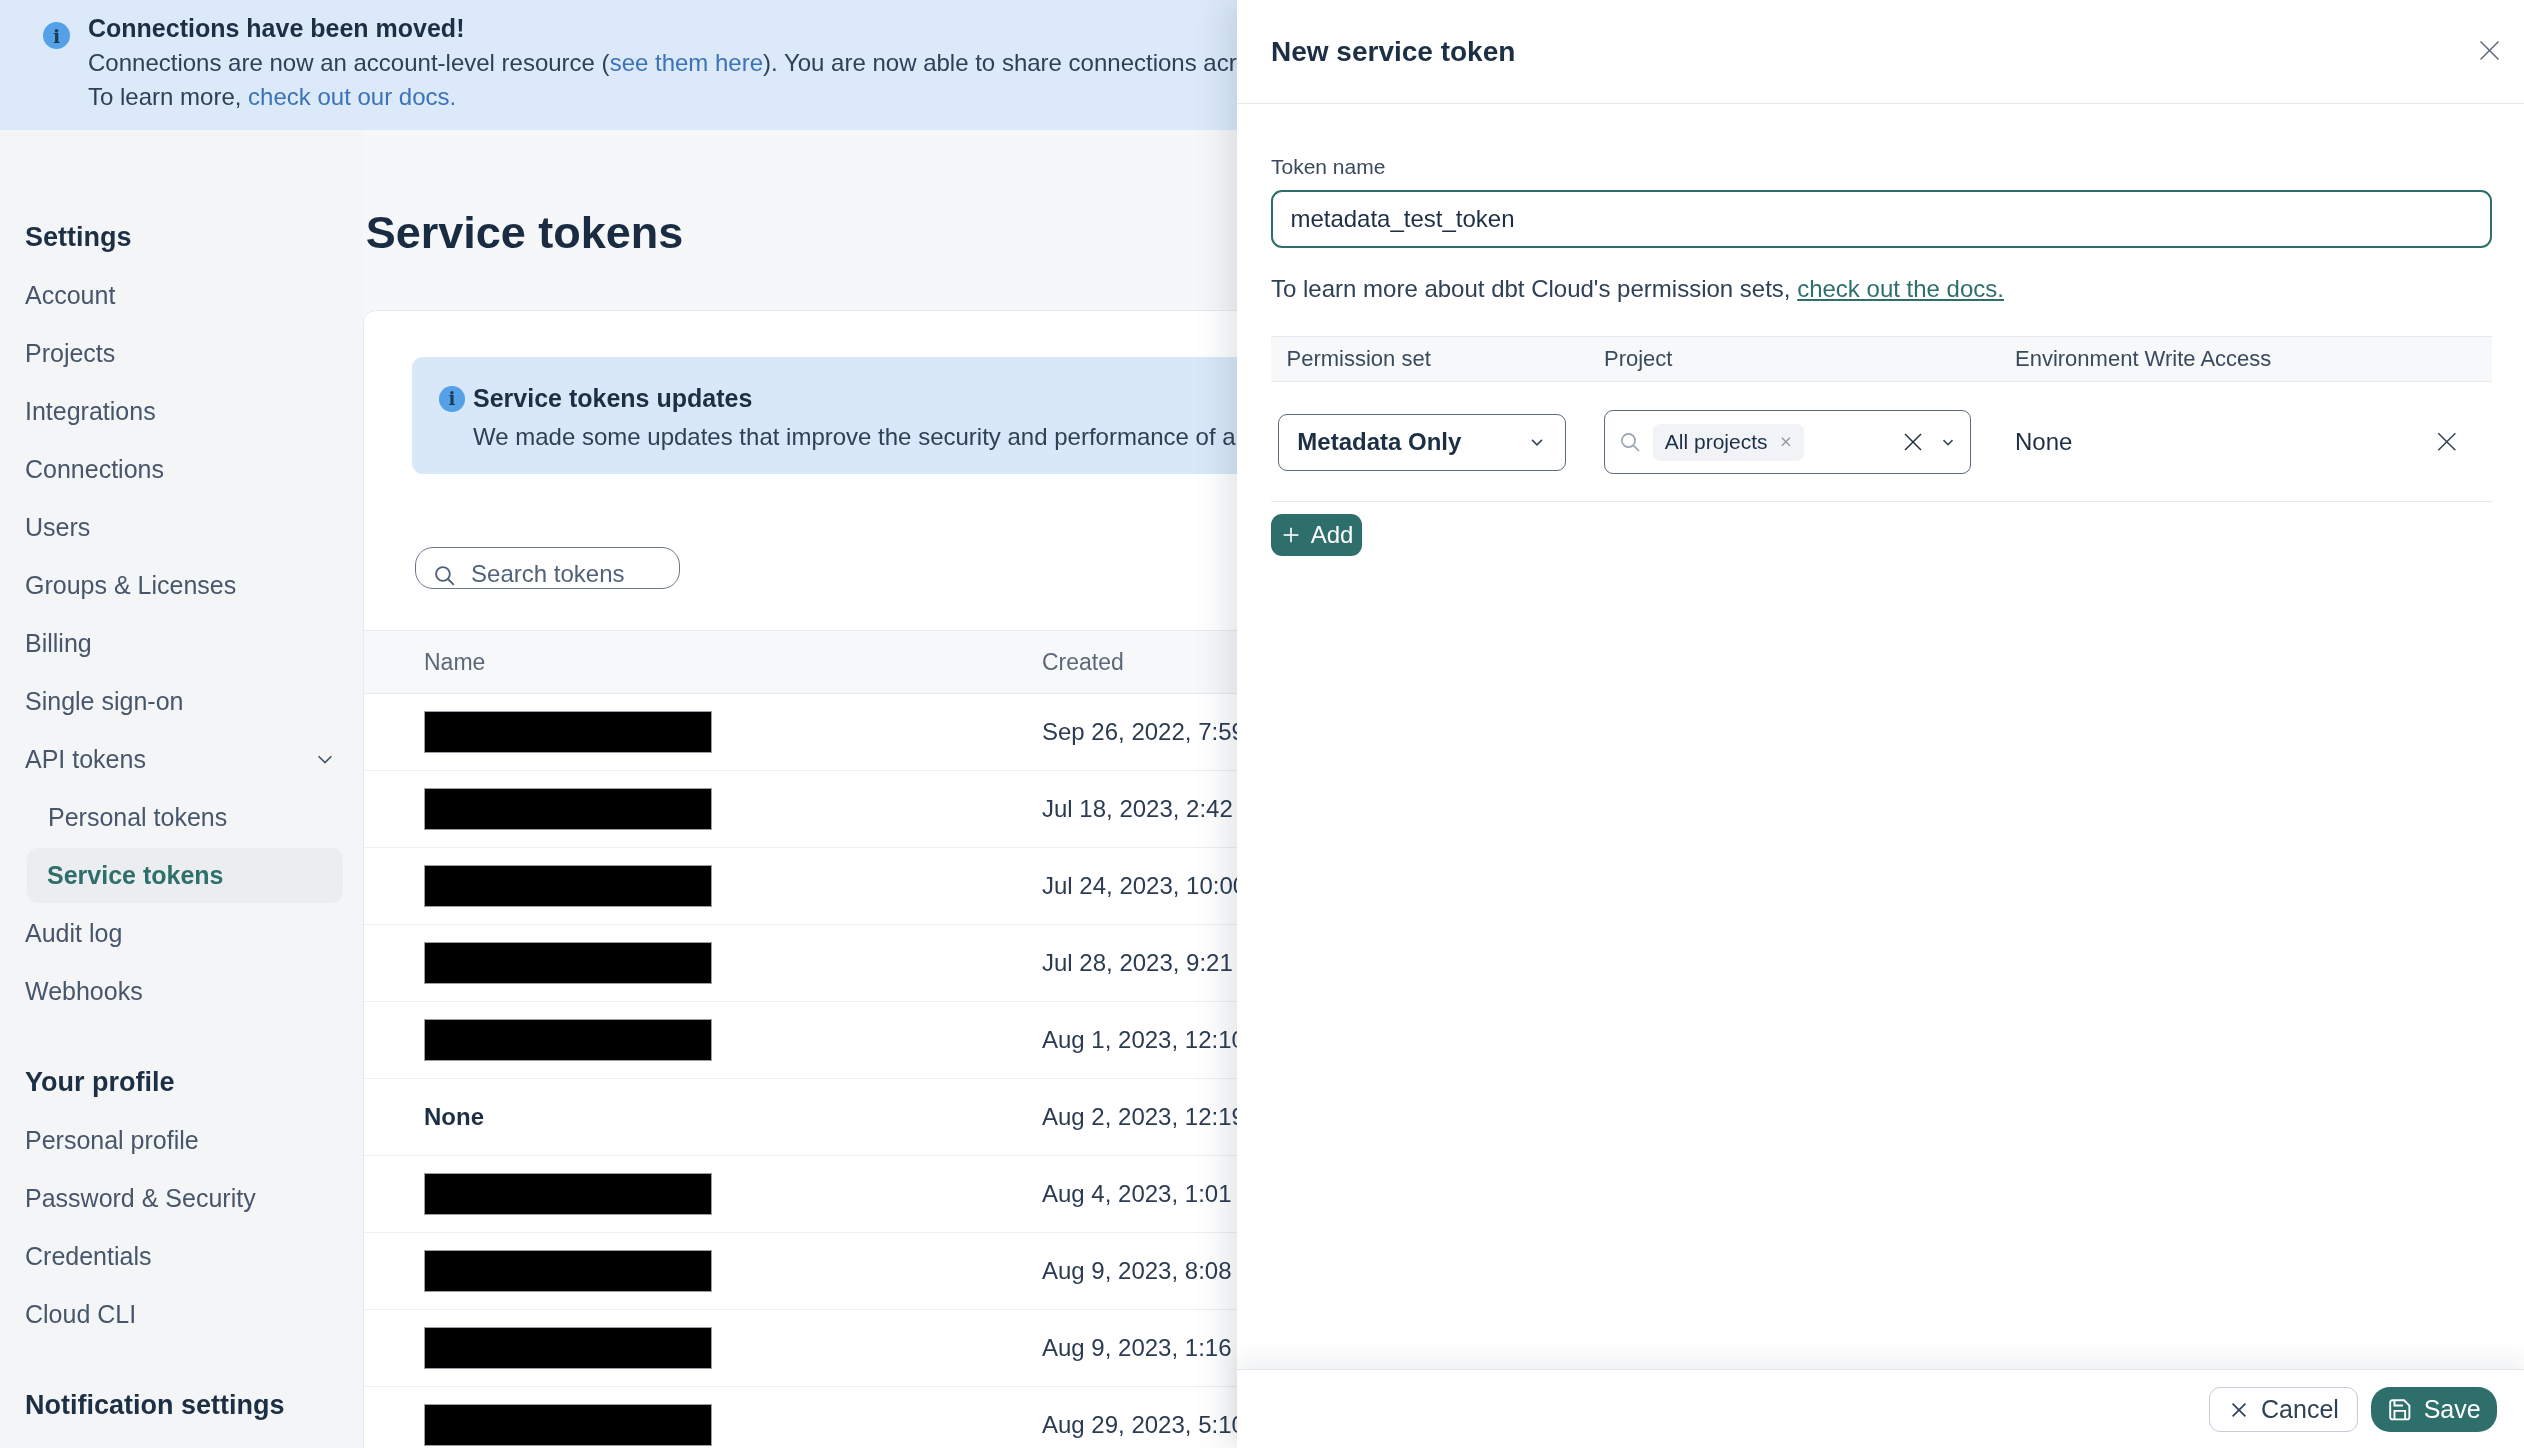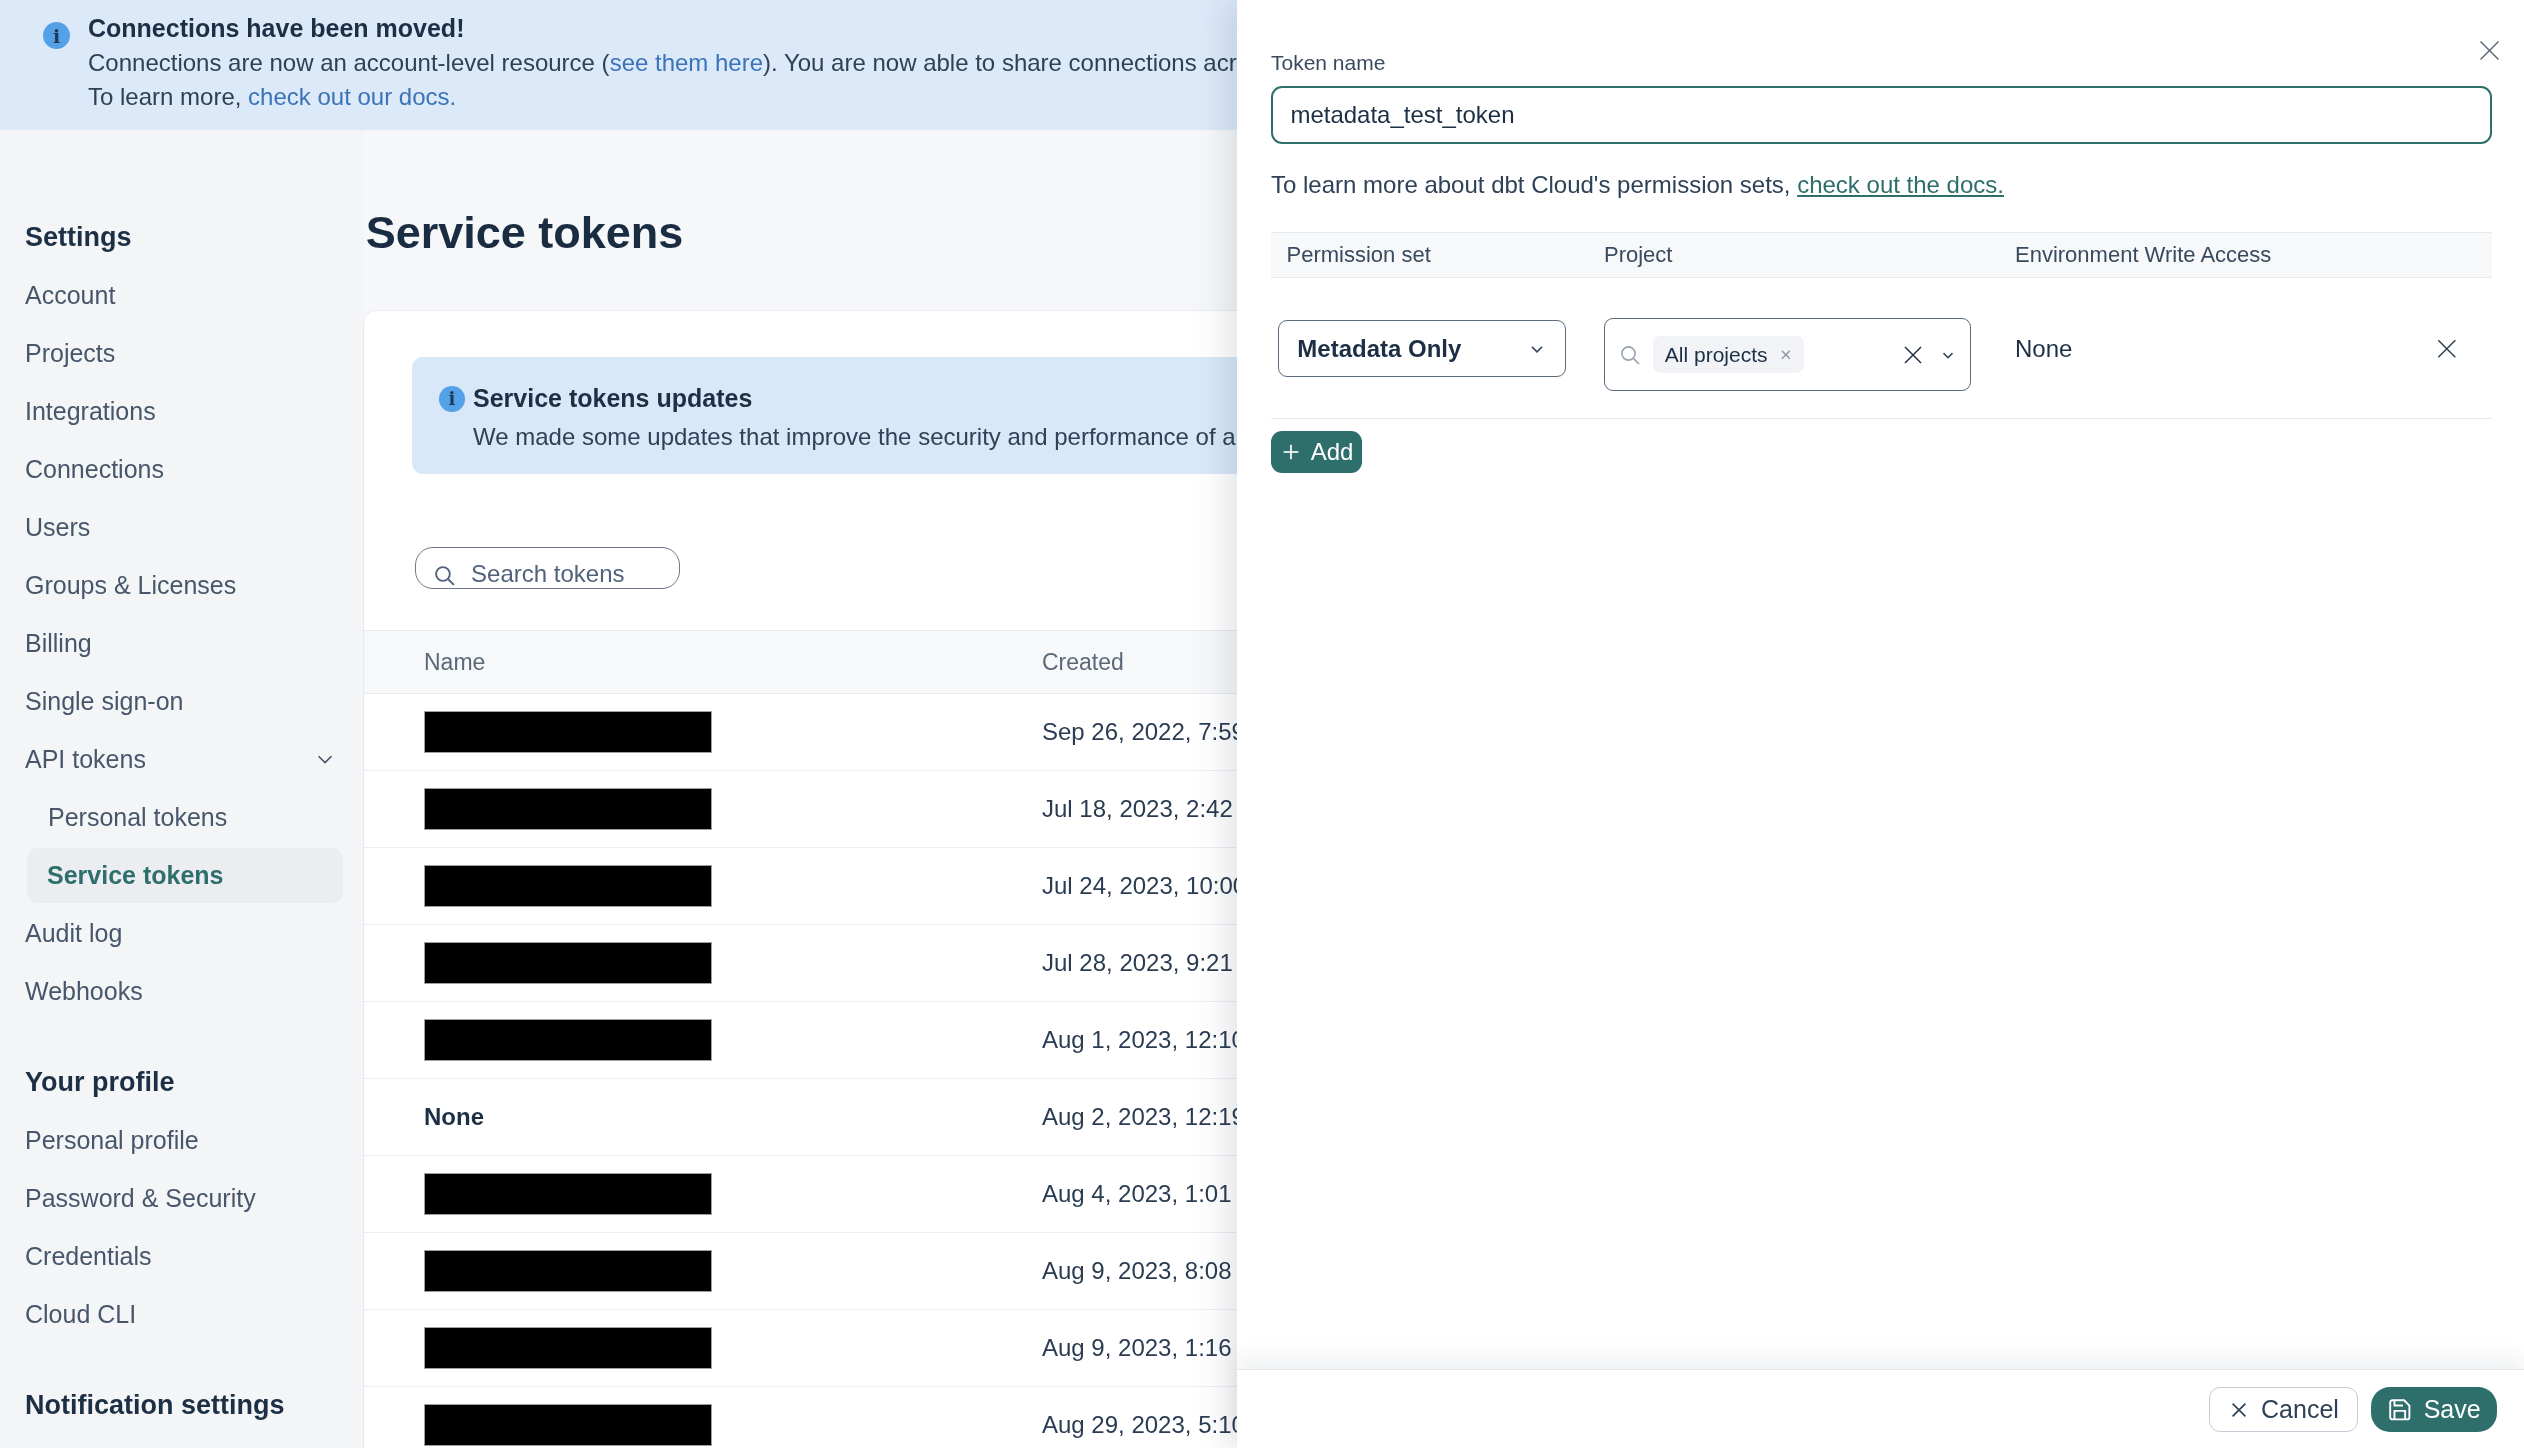--- a/index.html
+++ b/index.html
@@ -71,22 +71,22 @@
 
   .p-grid { display:grid; grid-template-columns:333px 411px 1fr 91px; align-items:center; }
   .p-head { margin-top:33px; height:46px; background:#F7F8FA; border-top:1.8px solid #E7E9ED;
             border-bottom:1.8px solid #E7E9ED; font-size:22px; color:#3A4A5E; }
   .p-head > div:first-child { padding-left:15.5px; }
   .p-row { padding:28px 0 26.5px 0; border-bottom:1.8px solid #E7E9ED; }
 
   .select { width:288px; height:57px; border:1.8px solid #5C6A7D; border-radius:9px; margin-left:7.3px;
             display:flex; align-items:center; justify-content:space-between; padding:0 18px;
             font-size:24px; font-weight:700; color:#1C2F45; cursor:pointer; background:#fff; }
-  .combo { width:367px; height:73px; border:1.8px solid #5C6A7D; border-radius:9px; display:flex;
-           align-items:center; padding:0 12.8px; gap:11px; background:#fff;margin-top:12px; }
+  .combo { width:367px; height:64px; border:1.8px solid #5C6A7D; border-radius:9px; display:flex;
+           align-items:center; padding:0 12.8px; gap:11px; background:#fff; }
   .combo .mag { color:#98A2B0; display:flex; }
   .chip { background:#F1F3F6; border-radius:7.3px; height:37px; display:flex; align-items:center; gap:11px;
           padding:0 12px; font-size:21px; color:#1C2F45; }
   .chip .chip-x { color:#8C97A7; display:flex; cursor:pointer; }
   .combo .clear { margin-left:auto; color:#1C2B3F; display:flex; cursor:pointer; background:none; border:none; }
   .combo .chev { color:#3A4A5E; display:flex; margin-left:3.7px; cursor:pointer; }
   .env-none { font-size:24px; color:#1C2F45; }
   .row-remove { justify-self:center; color:#2E4157; display:flex; cursor:pointer; background:none; border:none; }
 
   .add-btn { margin-top:12.8px; width:91px; height:42px; background:#2E6F6B; border:none; border-radius:11px; color:#fff;
@@ -257,20 +257,23 @@
                 <div class="redact"></div>
               </div>
               <div class="t-cell created">Aug 29, 2023, 5:10 AM P</div>
             </div>
           </div>
       </div>
     </div>
   </div>
 
   <aside class="drawer">
+    <div class="d-header">
+      <div class="d-title">New service token</div>
+    </div>
     <button class="d-close">
       <svg width="27" height="27" viewBox="0 0 24 24" fill="none" stroke="currentColor" stroke-width="1.3">
           <line x1="4" y1="4" x2="20" y2="20"></line>
           <line x1="20" y1="4" x2="4" y2="20"></line>
         </svg>
     </button>
     <div class="d-body">
       <div class="lbl">Token name</div>
       <input class="token-input" type="text" value="metadata_test_token" style="">
       <div class="docs"><span>To learn more about dbt Cloud's permission sets, </span><span class="teal-link">check out the docs.</span></div>

